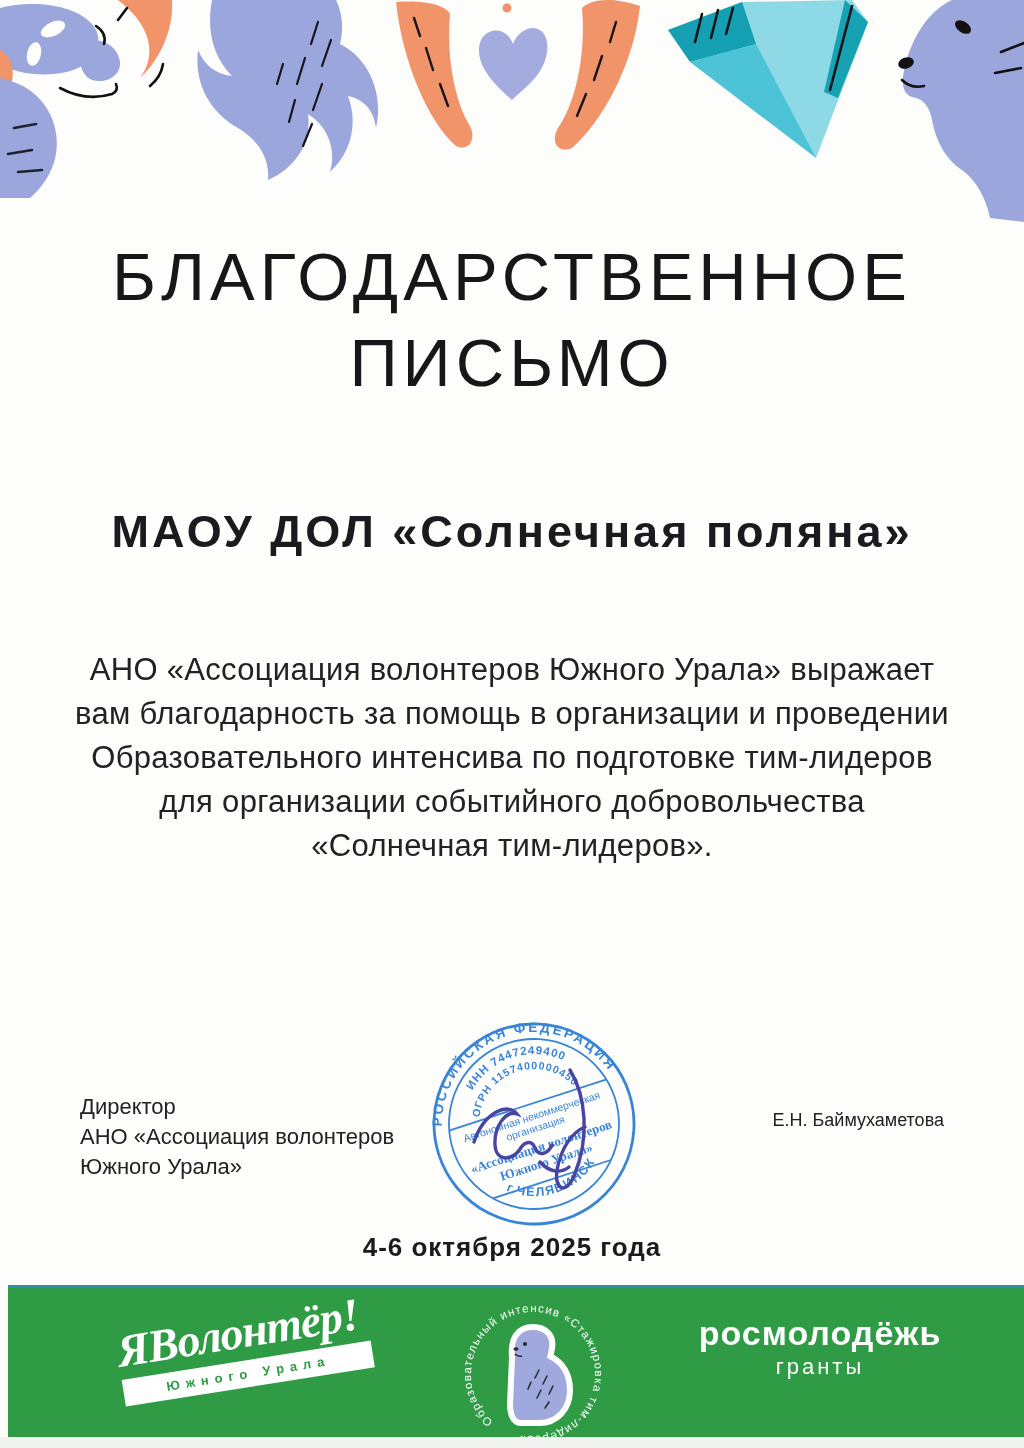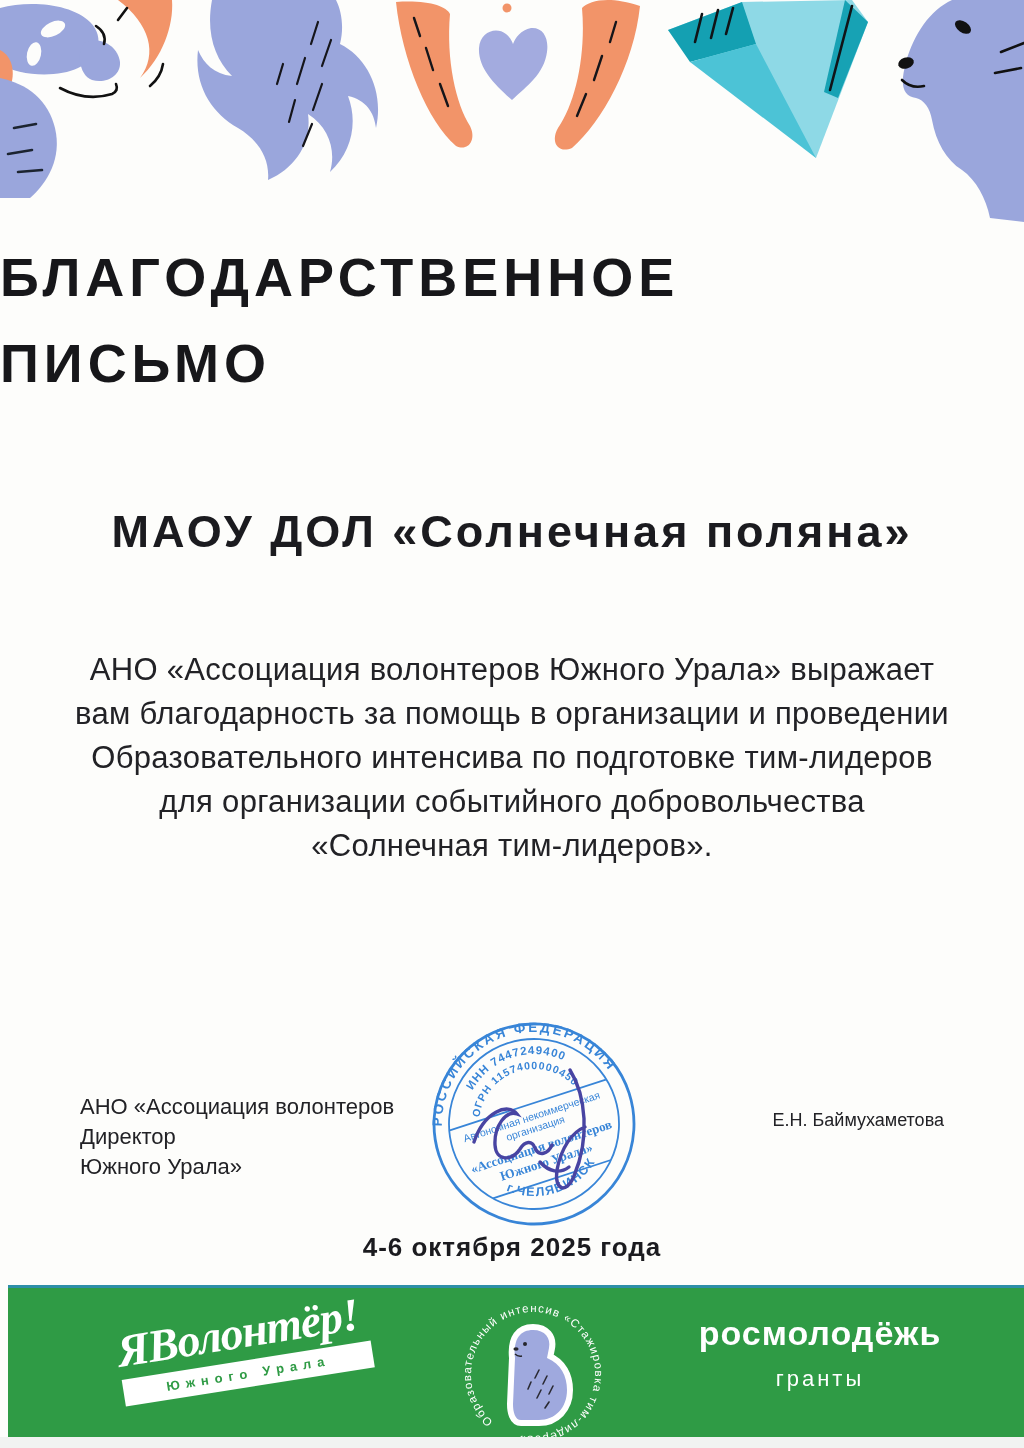--- a/index.html
+++ b/index.html
@@ -2,22 +2,22 @@
 <html lang="ru"><head>
 <meta charset="utf-8">
 <style>
   html,body{margin:0;padding:0;background:#ffffff;}
   .page{
     position:relative;width:1024px;height:1448px;overflow:hidden;
     background:#fdfdfb;font-family:"Liberation Sans",sans-serif;color:#1f1f23;
   }
   svg{display:block;}
   .deco-band{position:absolute;top:0;left:0;}
-  .title{position:absolute;top:234px;left:0;right:0;
-    font-weight:bold;font-size:54px;line-height:86px;letter-spacing:5px;color:#17171a;}
+  .title{position:absolute;top:234px;left:0;right:0;text-align:center;
+    font-weight:normal;font-size:67px;line-height:86px;letter-spacing:5px;color:#17171a;}
   .recipient{position:absolute;top:506px;left:0;right:0;text-align:center;
     font-weight:bold;font-size:45px;letter-spacing:3px;color:#1b1b1f;}
   .para{position:absolute;left:72px;width:880px;text-align:center;
     font-size:31px;line-height:44px;letter-spacing:.3px;color:#222226;}
   .para1{top:648px;}
   .para2{top:906px;}
   .stamp-wrap{position:absolute;left:422px;top:1012px;width:230px;height:230px;opacity:.95;}
   .signer-left{position:absolute;left:80px;top:1092px;font-size:22px;line-height:30px;color:#222226;}
   .signer-name{position:absolute;right:80px;top:1110px;font-size:18px;color:#222226;}
   .date-line{position:absolute;top:1232px;left:0;right:0;text-align:center;
@@ -29,21 +29,21 @@
   .yv-logo{position:absolute;left:92px;top:18px;width:280px;transform:rotate(-9deg);}
   .yv-script{font-family:"Liberation Serif",serif;font-style:italic;font-weight:bold;
     font-size:46px;color:#ffffff;letter-spacing:-1px;text-align:center;}
   .yv-banner{margin:2px 0 0 18px;width:252px;height:27px;background:#ffffff;
     display:flex;align-items:center;justify-content:center;}
   .yv-banner span{color:#2f9b45;font-weight:bold;font-size:13px;letter-spacing:6px;}
   .intensive-logo{position:absolute;left:447px;top:6px;width:156px;height:156px;}
   .rosm{position:absolute;left:652px;top:26px;width:320px;text-align:center;color:#ffffff;}
   .rosm-small{font-size:18px;letter-spacing:1px;margin-bottom:4px;}
   .rosm-big{font-size:34px;font-weight:bold;letter-spacing:1px;line-height:38px;}
-  .rosm-grants{font-size:22px;letter-spacing:3px;margin-top:14px;}
+  .rosm-grants{font-size:22px;letter-spacing:3px;margin-top:2px;}
   .bottom-strip{position:absolute;left:0;right:0;top:1437px;height:11px;background:#f1f3f1;}
 </style>
 </head>
 <body>
 
 <div class="page">
 
   <svg class="deco-band" width="1024" height="225" viewBox="0 0 1024 225" aria-hidden="true">
 
     <g>
@@ -172,22 +172,22 @@
 
       <g stroke="#3f3b9e" stroke-width="3.4" fill="none" stroke-linecap="round">
         <path d="M52,130 C62,100 86,90 95,102 C84,98 72,114 73,133 C74,150 90,149 98,137 C103,129 110,128 113,136 C117,145 126,142 130,133"></path>
         <path d="M148,58 C164,84 168,126 152,164 C144,183 132,178 135,158 C139,136 150,120 163,115"></path>
         <path d="M118,150 C127,160 138,162 147,155"></path>
       </g>
     </svg>
   </div>
 
   <div class="signer-left">
+    <div>Директор</div>
     <div>АНО «Ассоциация волонтеров</div>
-    <div>Директор</div>
     <div>Южного Урала»</div>
   </div>
   <div class="signer-name">Е.Н. Баймухаметова</div>
 
   <div class="date-line">4-6 октября 2025 года</div>
 
   <div class="footer">
 
     <div class="yv-logo">
       <div class="yv-script">ЯВолонтёр!</div>

